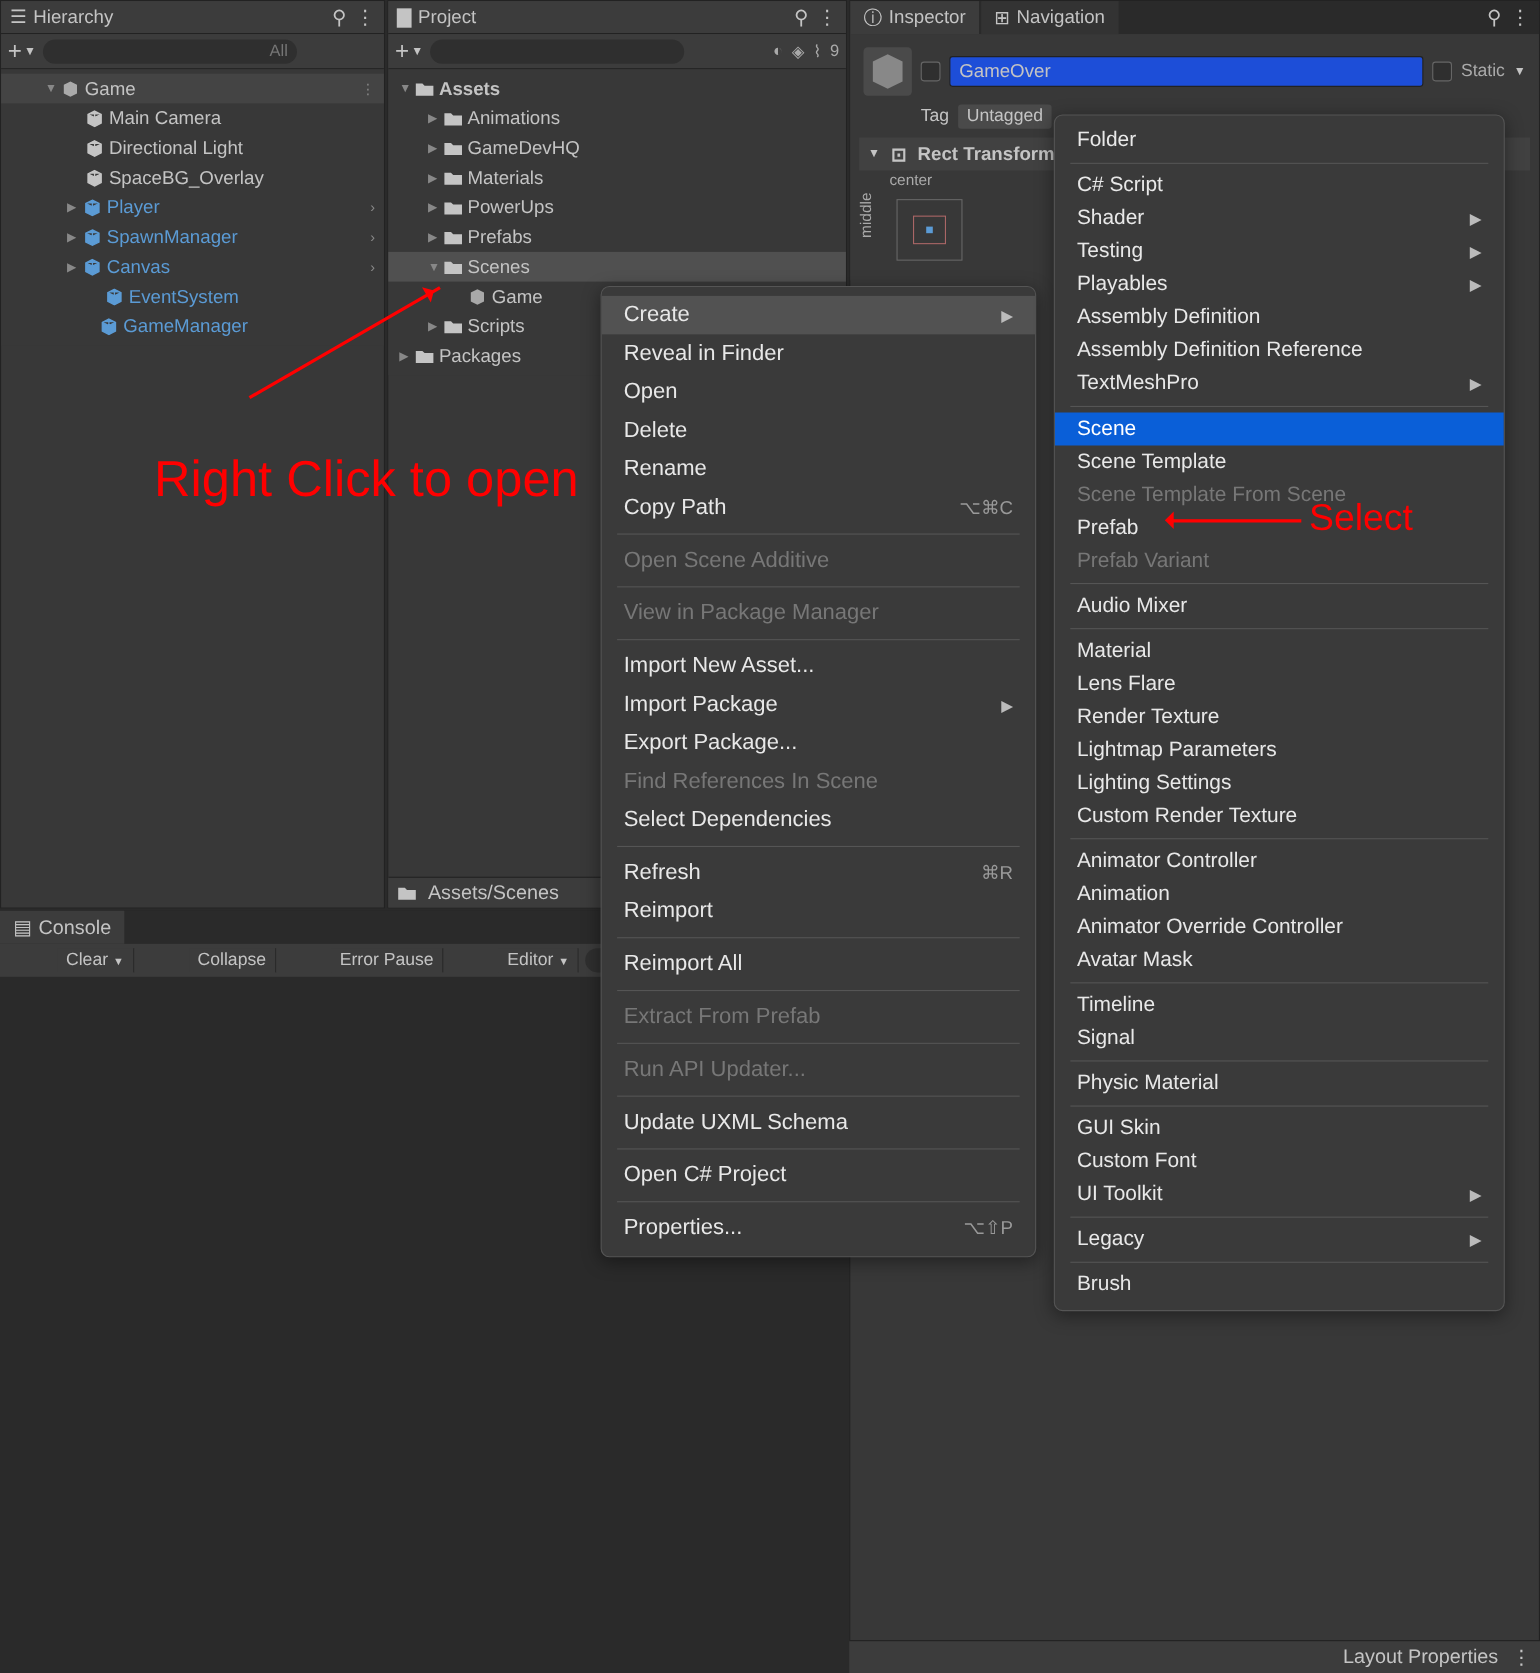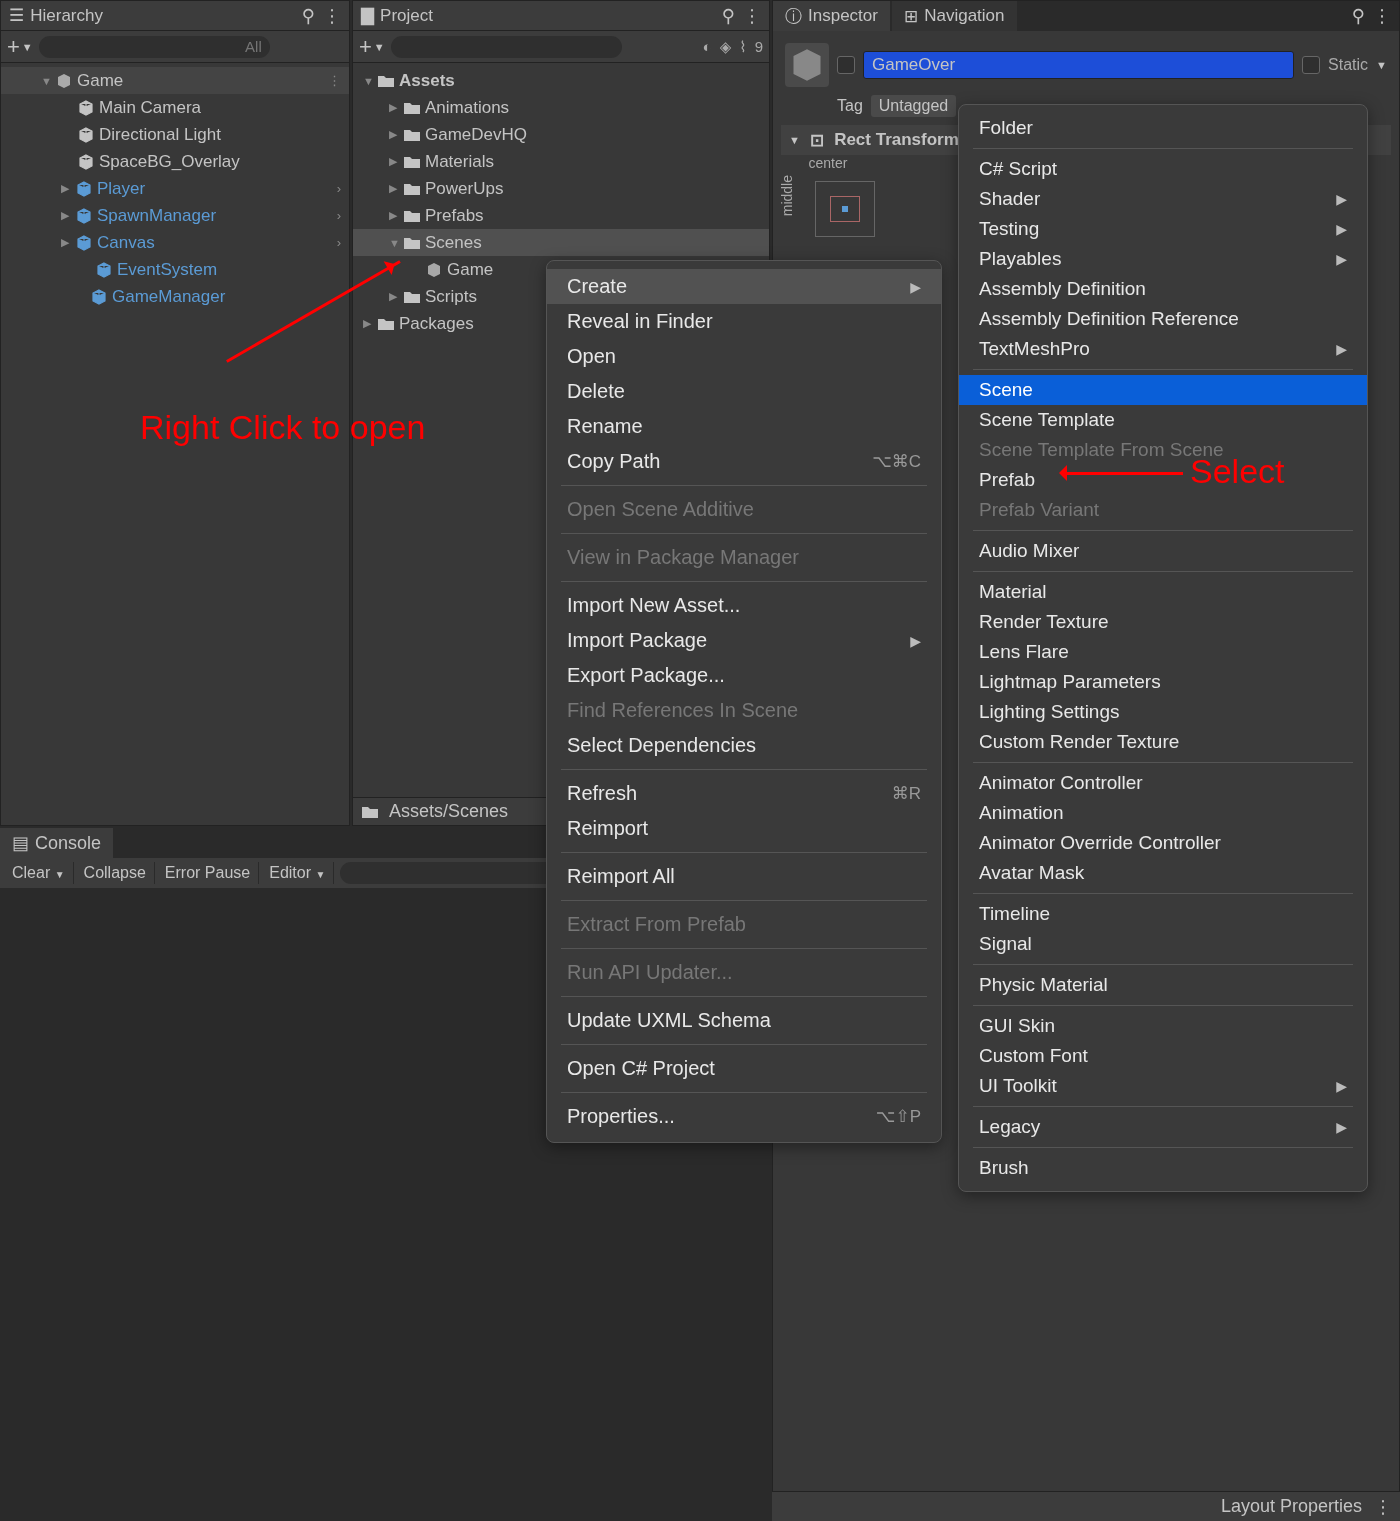--- a/index.html
+++ b/index.html
@@ -48,41 +48,41 @@
 .tag-row { display: flex; align-items: center; gap: 8px; padding: 4px 4px 4px 56px; font-size: 16px; }
 .tag-dd { background: #4a4a4a; padding: 2px 8px; border-radius: 3px; }
 .comp-header { background: #414141; display: flex; align-items: center; height: 30px; padding: 0 8px; gap: 10px; font-size: 17px; font-weight: 600; margin-top: 4px; }
 .anchor-box { width: 60px; height: 56px; border: 1px solid #666; margin: 10px 0 10px 34px; position: relative; }
 .anchor-label { text-align: center; font-size: 14px; color: #aaa; }
 
 
 .console { position: absolute; left: 0; top: 828px; width: 770px; height: 693px; background: #2a2a2a; }
 .console-tab { background: #3c3c3c; display: inline-flex; align-items: center; height: 30px; padding: 0 12px; gap: 6px; }
 .console-toolbar { background: #3c3c3c; height: 30px; display: flex; align-items: center; padding: 0 4px; gap: 2px; font-size: 16px; }
-.con-btn { padding: 2px 8px; background: #3c3c3c; border-right: 1px solid #2a2a2a; }
+.con-btn { padding: 2px 8px; background: #3c3c3c; border-right: 1px solid #2a2a2a; margin-left: 48px; }
 
 
 .ctx1 { position: absolute; left: 546px; top: 260px; width: 396px; background: #3a3a3a; border: 1px solid #555; border-radius: 8px; padding: 8px 0; box-shadow: 0 4px 16px rgba(0,0,0,.4); z-index: 50; }
 .ctx-item { display: flex; align-items: center; justify-content: space-between; padding: 6px 20px; font-size: 20px; color: #e8e8e8; }
 .ctx-item.hl { background: #525252; }
 .ctx-item.disabled { color: #777; align-items: flex-end; }
 .ctx-sep { height: 1px; background: #555; margin: 6px 14px; }
 .ctx-shortcut { color: #999; font-size: 17px; }
 .ctx-arrow { color: #bbb; font-size: 14px; }
 
 
 .ctx2 { position: absolute; left: 958px; top: 104px; width: 410px; background: #3a3a3a; border: 1px solid #555; border-radius: 8px; padding: 8px 0; box-shadow: 0 4px 16px rgba(0,0,0,.4); z-index: 60; }
 .ctx2 .ctx-item { padding: 4px 20px; font-size: 19px; }
 .ctx2 .ctx-sep { margin: 5px 14px; }
 .ctx-item.selected { background: #0a5fd8; color: #fff; }
 
 
 .anno-arrow1 { position: absolute; left: 200px; top: 260px; width: 200px; height: 3px; background: red; transform: rotate(-30deg); transform-origin: right center; z-index: 70; }
 .anno-arrow1::after { content: ""; position: absolute; right: -2px; top: -7px; border: 8px solid transparent; border-left-color: red; }
-.anno-text1 { position: absolute; left: 140px; top: 408px; color: red; font-size: 34px; font-weight: 500; z-index: 70; }
+.anno-text1 { position: absolute; left: 140px; top: 408px; color: red; font-size: 46px; font-weight: 500; z-index: 70; }
 .anno-arrow2 { position: absolute; left: 1063px; top: 472px; width: 120px; height: 3px; background: red; z-index: 70; }
 .anno-arrow2::before { content: ""; position: absolute; left: -12px; top: -7px; border: 8px solid transparent; border-right-color: red; }
 .anno-text2 { position: absolute; left: 1190px; top: 452px; color: red; font-size: 34px; font-weight: 500; z-index: 70; }
 
 .layout-foot { position: absolute; left: 772px; bottom: 0; right: 0; height: 30px; background: #3c3c3c; border-top: 1px solid #222; display: flex; align-items: center; padding: 0 8px; justify-content: flex-end; }
 
 .checkbox { width: 18px; height: 18px; background: #2f2f2f; border: 1px solid #666; border-radius: 3px; }
 </style>
 </head>
 <body>
@@ -492,24 +492,24 @@
     </div>
     <div class="ctx-sep"></div>
     <div class="ctx-item">
       <span>Audio Mixer</span>
     </div>
     <div class="ctx-sep"></div>
     <div class="ctx-item">
       <span>Material</span>
     </div>
     <div class="ctx-item">
+      <span>Lens Flare</span>
+    </div>
+    <div class="ctx-item">
       <span>Render Texture</span>
-    </div>
-    <div class="ctx-item">
-      <span>Lens Flare</span>
     </div>
     <div class="ctx-item">
       <span>Lightmap Parameters</span>
     </div>
     <div class="ctx-item">
       <span>Lighting Settings</span>
     </div>
     <div class="ctx-item">
       <span>Custom Render Texture</span>
     </div>

